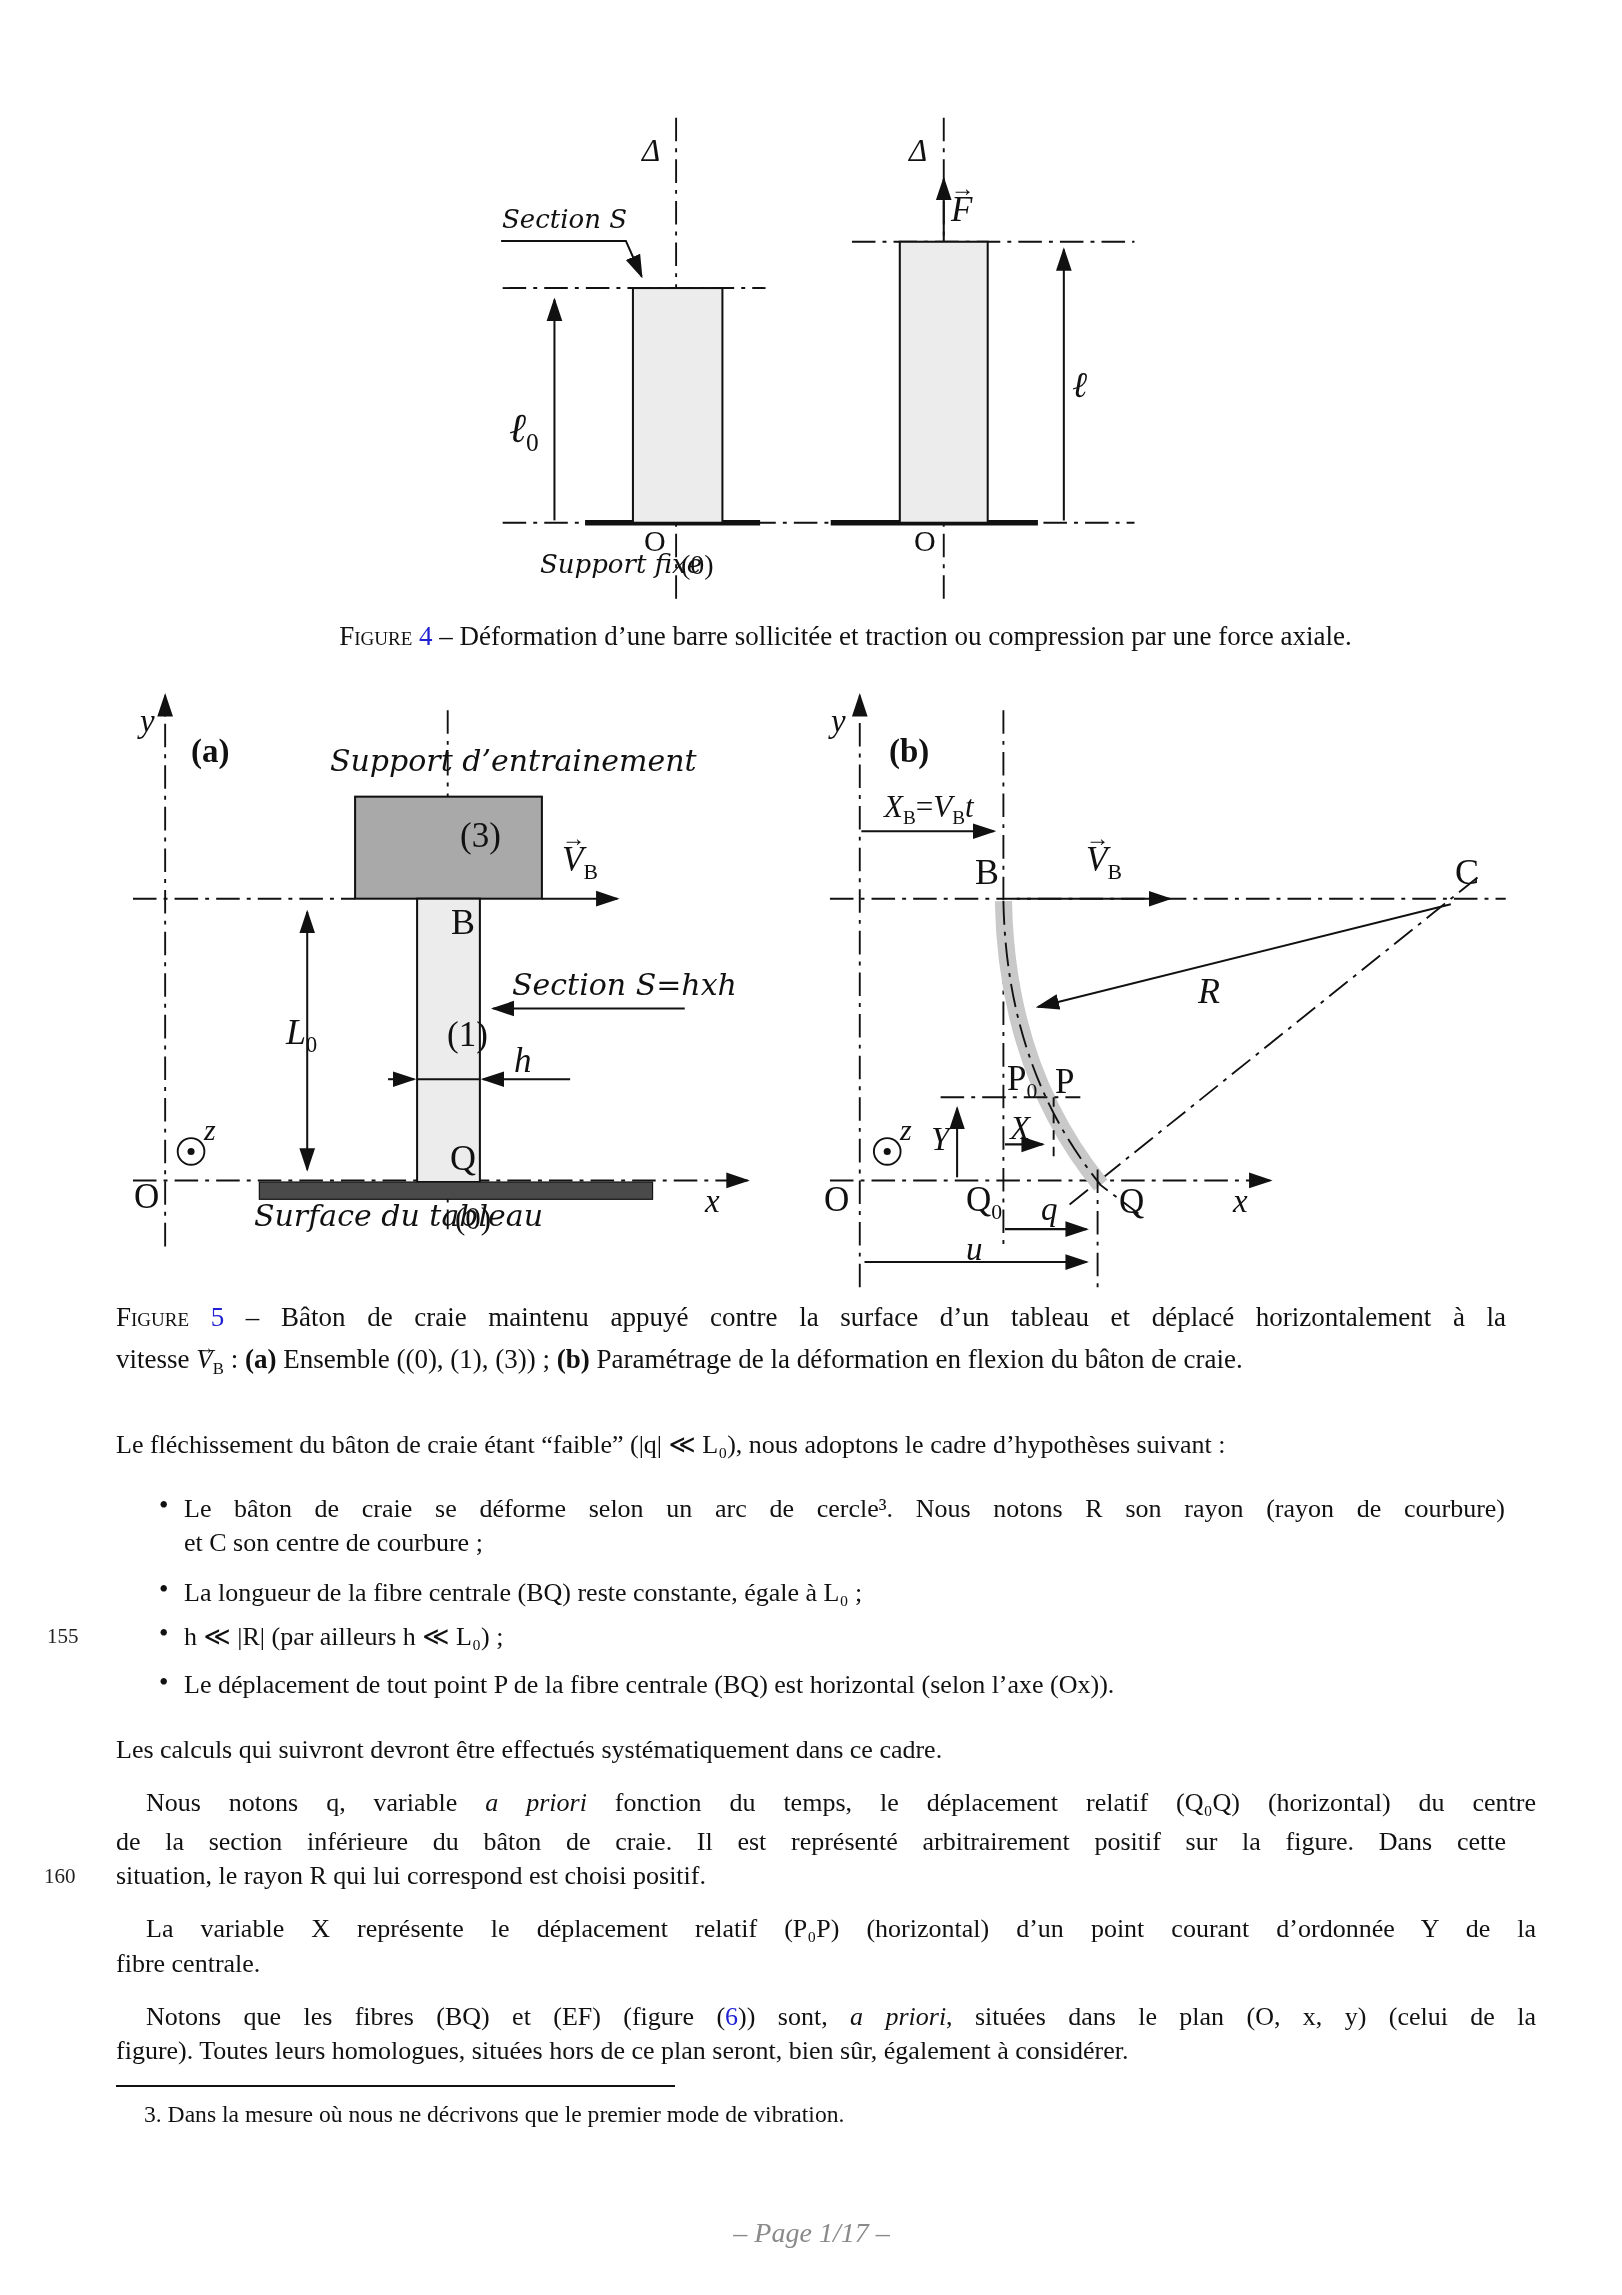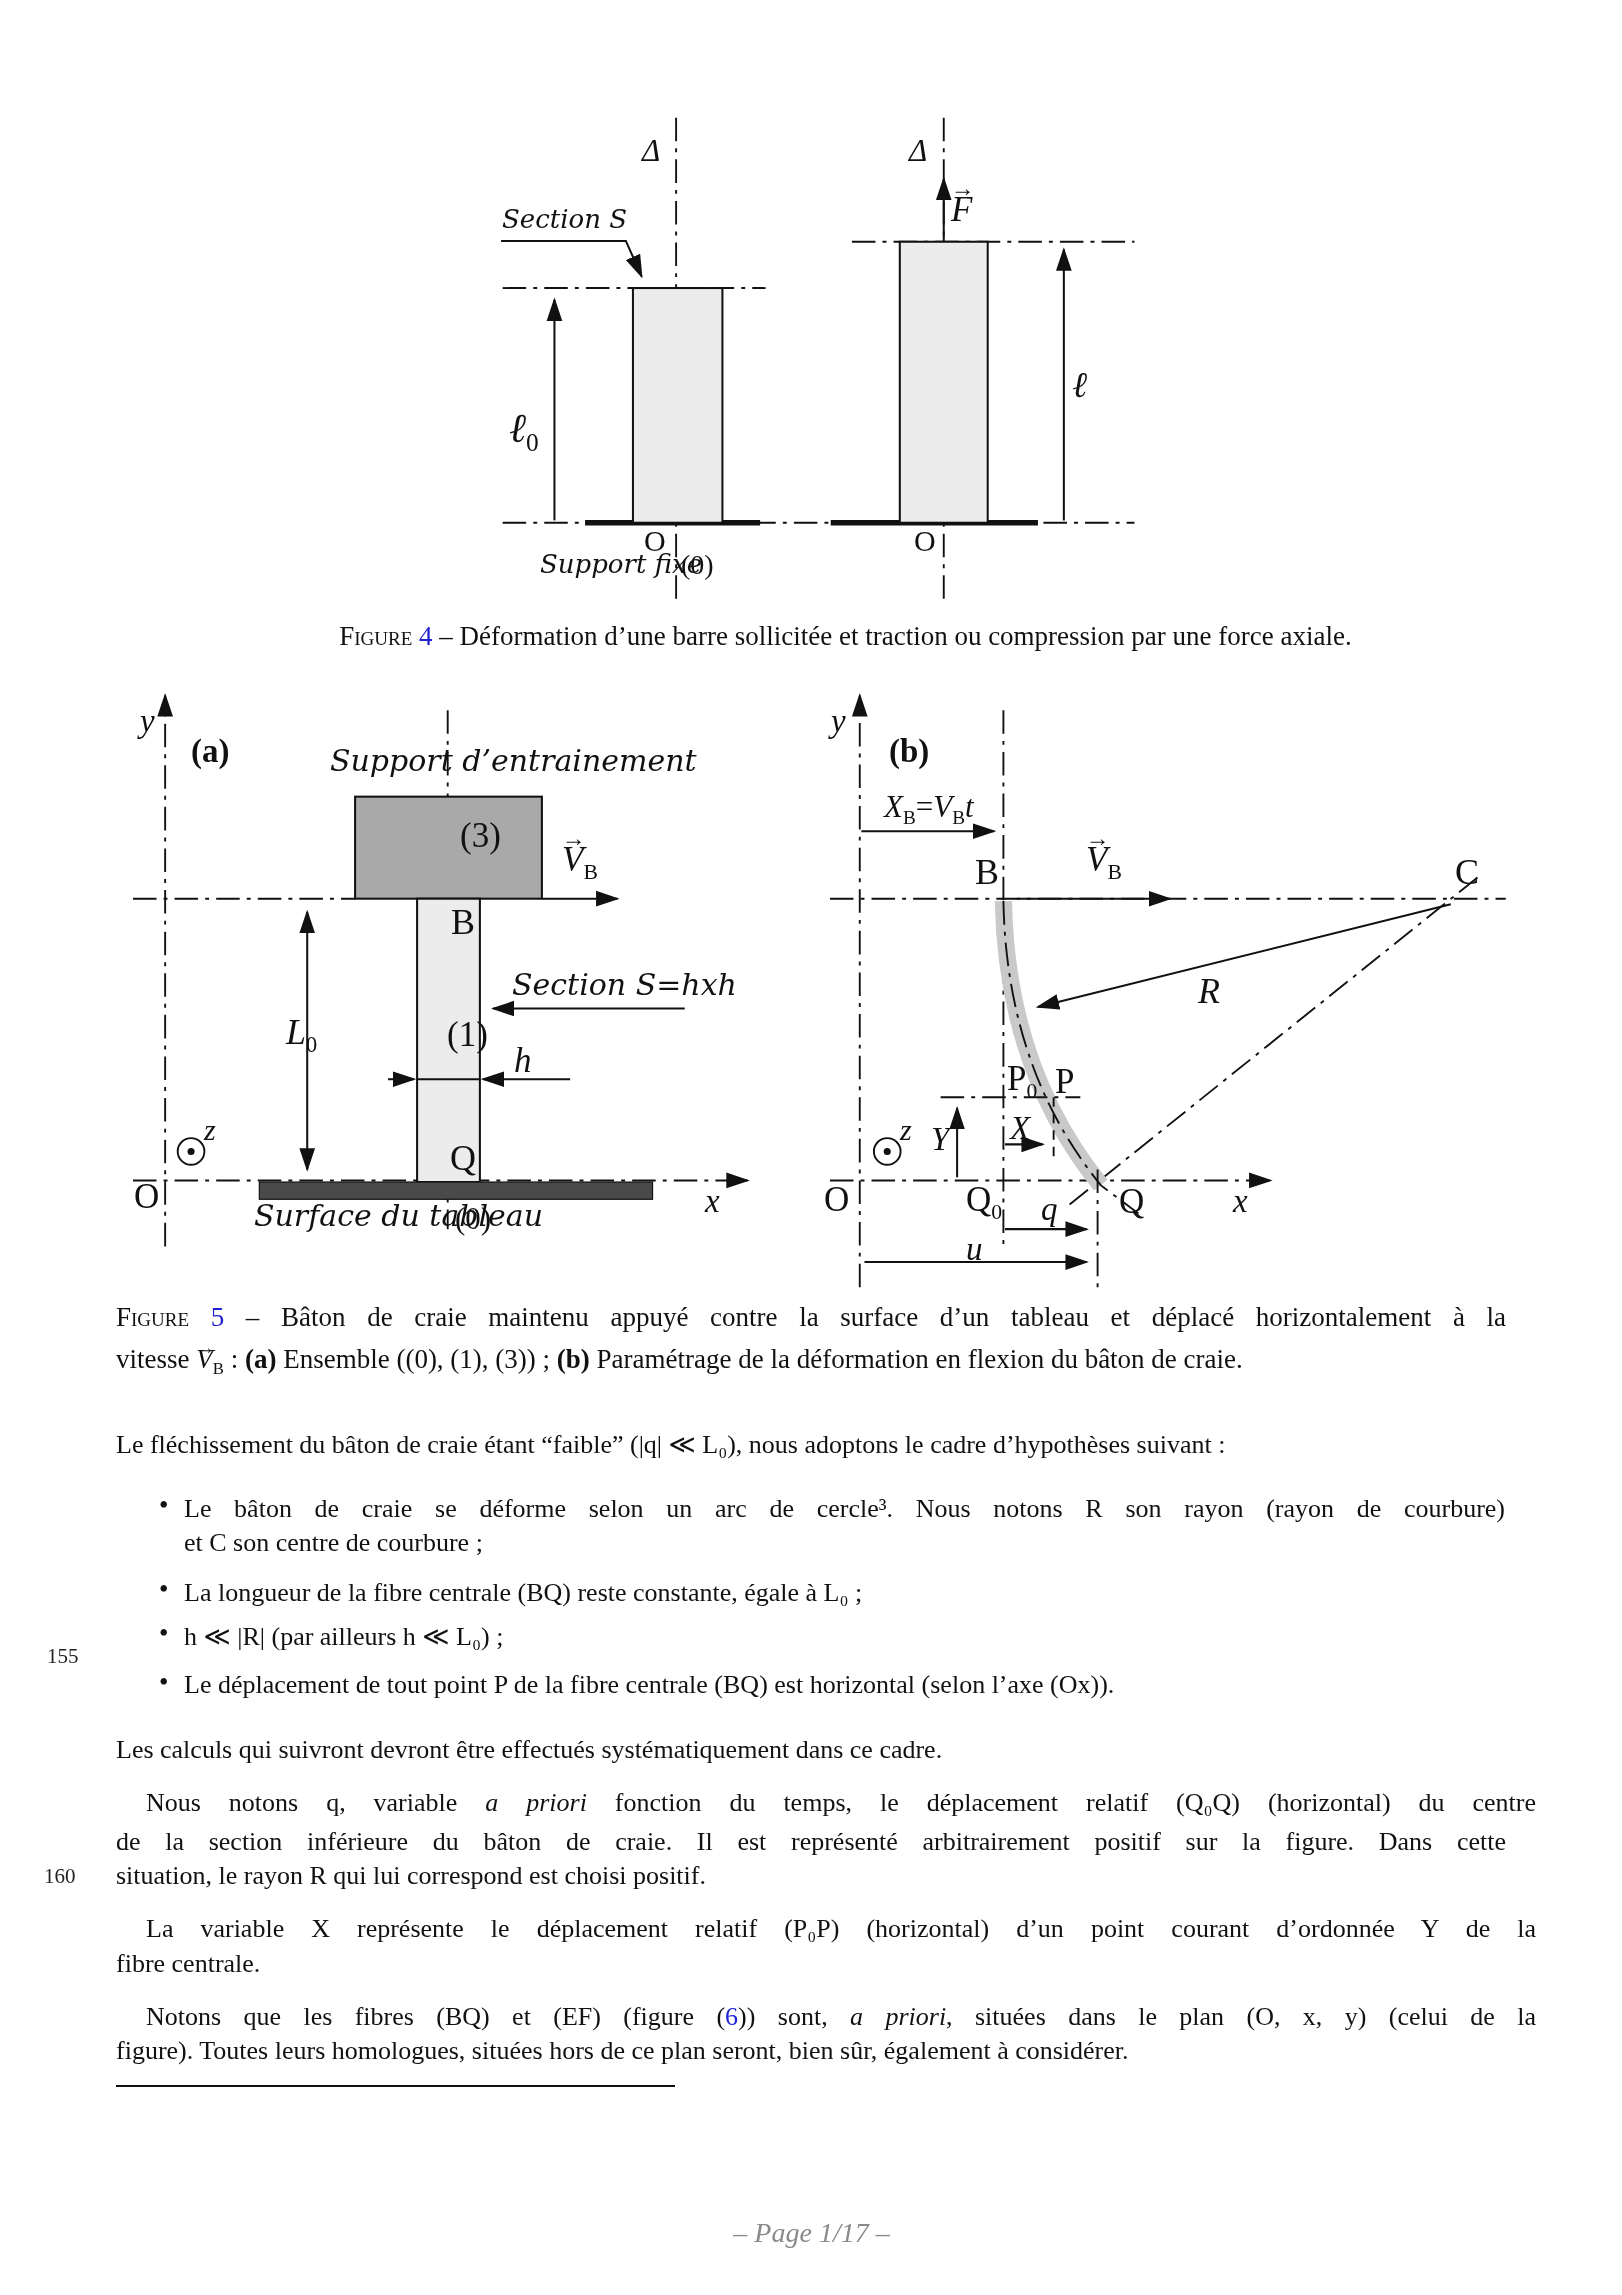--- a/index.html
+++ b/index.html
@@ -183,21 +183,22 @@
   <div class="tline just ind" style="top:1785px;"><span>Nous notons q, variable </span><span class="it">a priori</span><span> fonction du temps, le déplacement relatif (Q₀Q) (horizontal) du centre</span></div>
   <div class="tline just" style="top:1824px;">de la section inférieure du bâton de craie. Il est représenté arbitrairement positif sur la figure. Dans cette</div>
   <div class="tline" style="top:1858px;">situation, le rayon R qui lui correspond est choisi positif.</div>
 
   <div class="tline just ind" style="top:1911px;">La variable X représente le déplacement relatif (P₀P) (horizontal) d’un point courant d’ordonnée Y de la</div>
   <div class="tline" style="top:1946px;">fibre centrale.</div>
 
   <div class="tline just ind" style="top:1999px;"><span>Notons que les fibres (BQ) et (EF) (figure (</span><span class="lnk">6</span><span>)) sont, </span><span class="it">a priori</span><span>, situées dans le plan (O, x, y) (celui de la</span></div>
   <div class="tline" style="top:2033px;">figure). Toutes leurs homologues, situées hors de ce plan seront, bien sûr, également à considérer.</div>
 
-  <span class="lineno" style="left:47px;top:1624px;margin-top:20px;">155</span>
+  <span class="lineno" style="left:47px;top:1624px;">155</span>
   <span class="lineno" style="left:44px;top:1864px;">160</span>
 
   <div class="rule" style="left:116px;top:2085px;width:559px;height:2.4px;"></div>
+  <div class="fnote" style="left:144px;top:2101px;">3. Dans la mesure où nous ne décrivons que le premier mode de vibration.</div>
 
   <div class="footer" style="top:2217px;">– Page 1/17 –</div>
 
 </div>
 
 
 </body></html>

